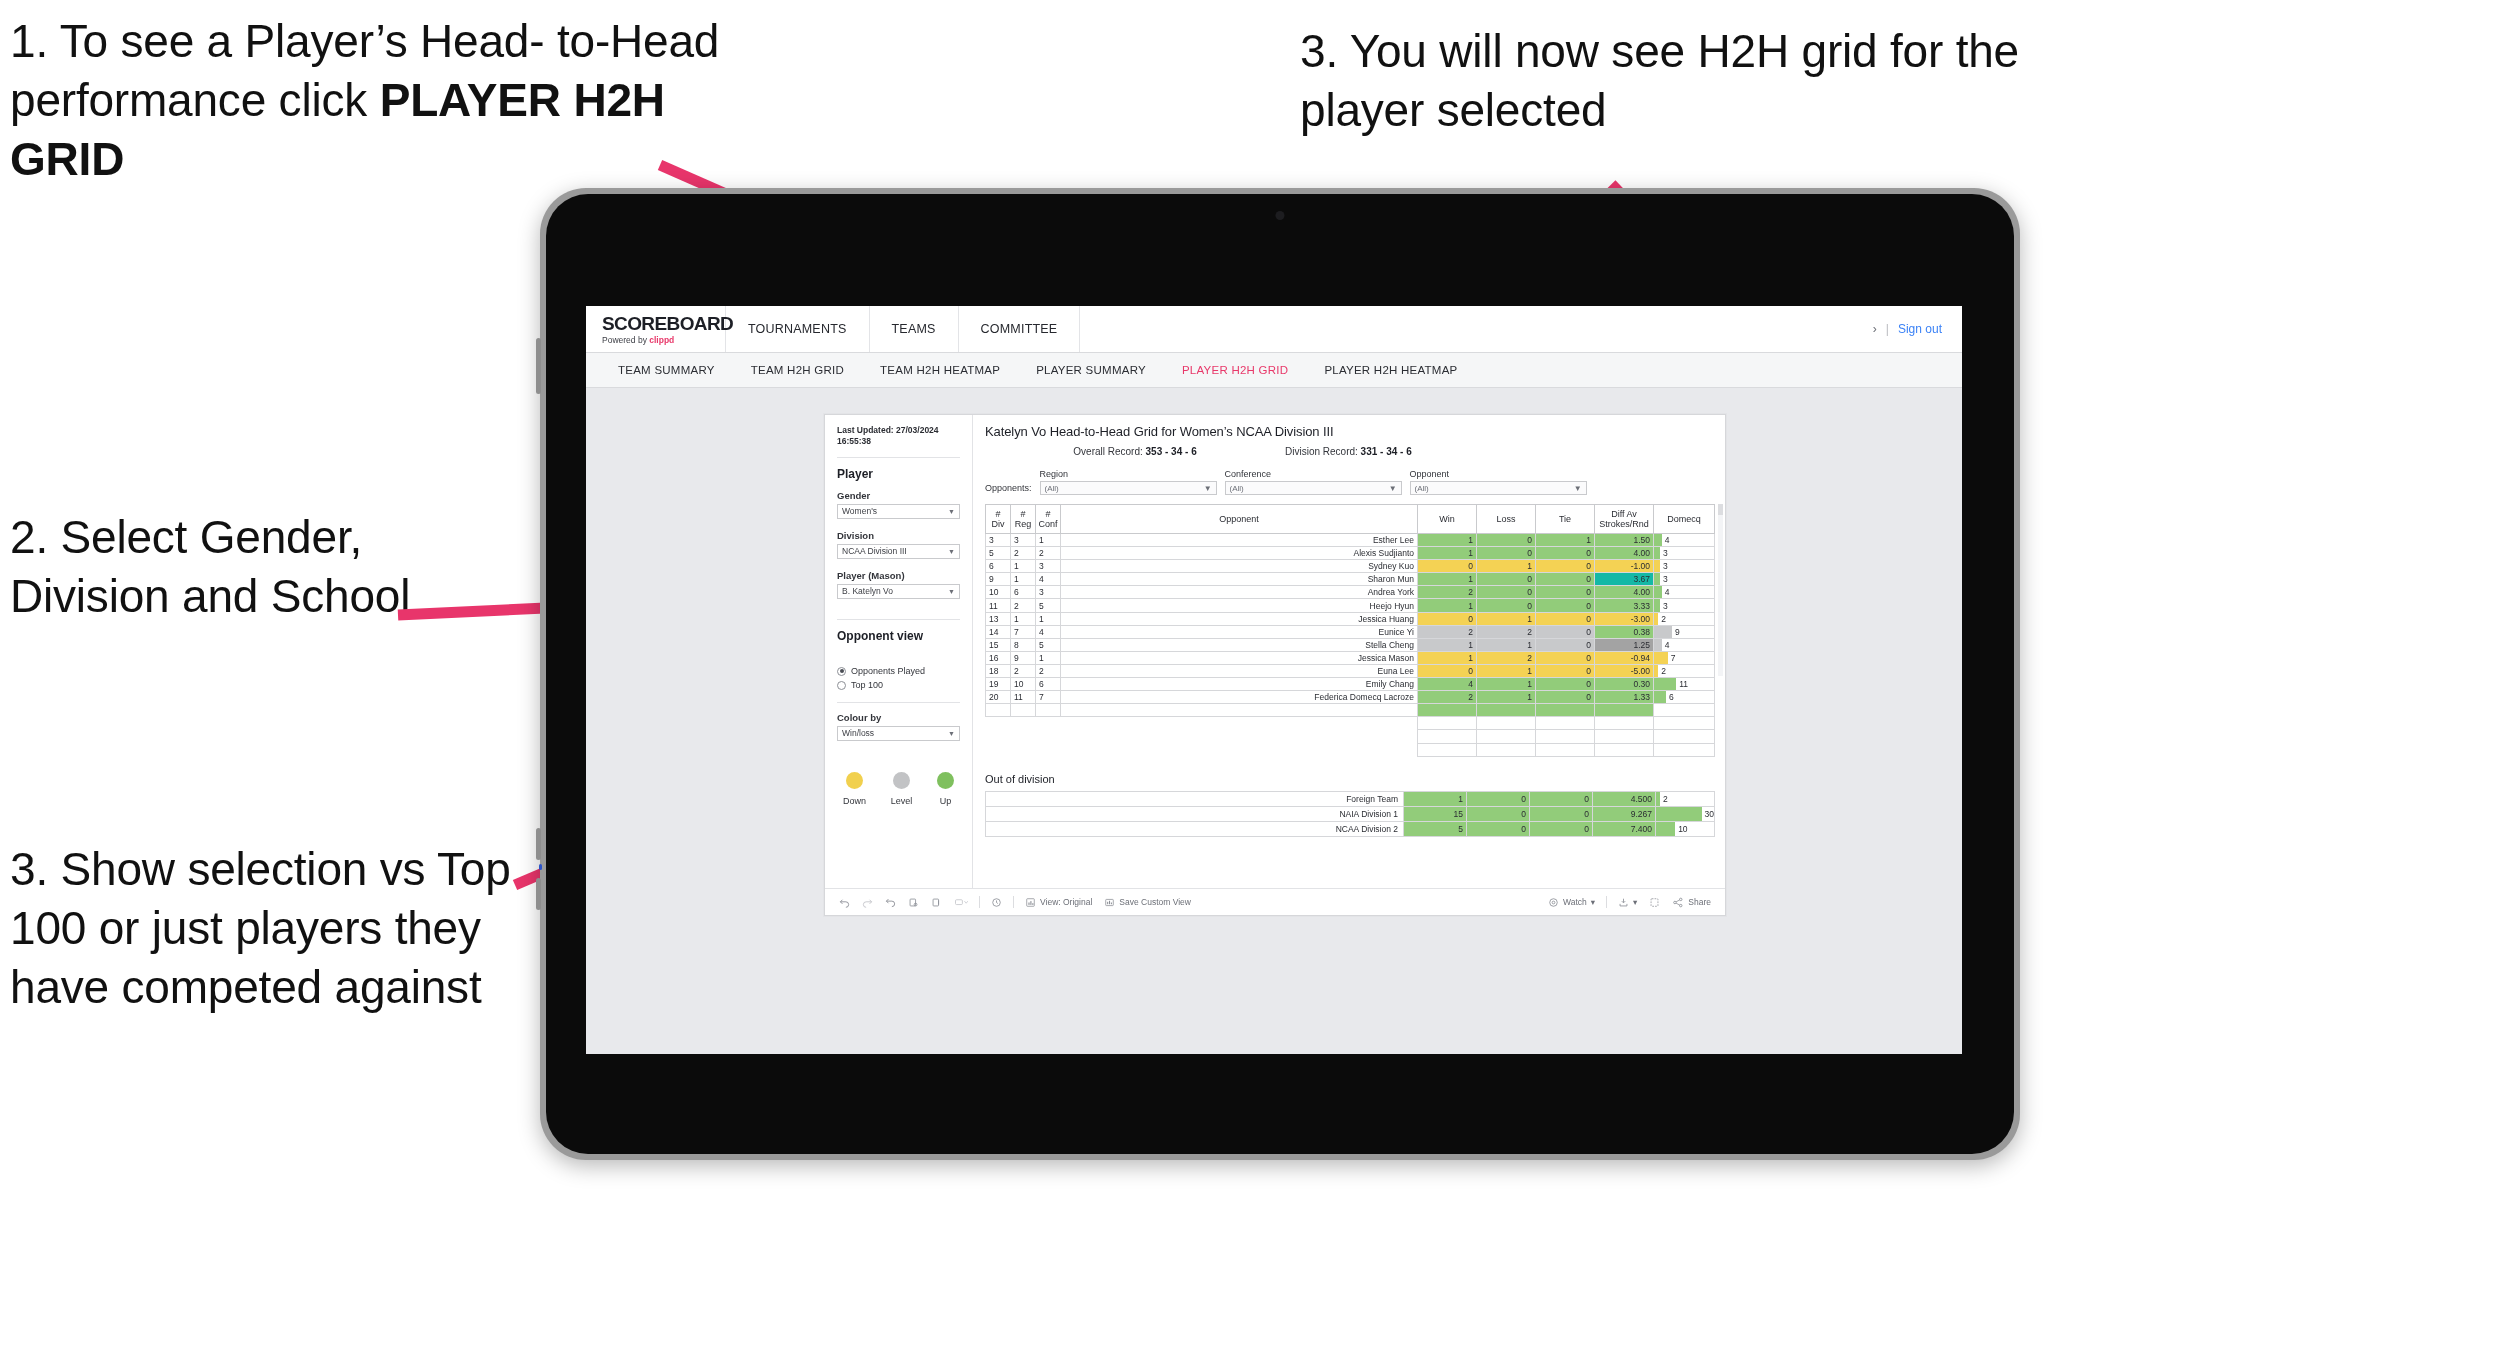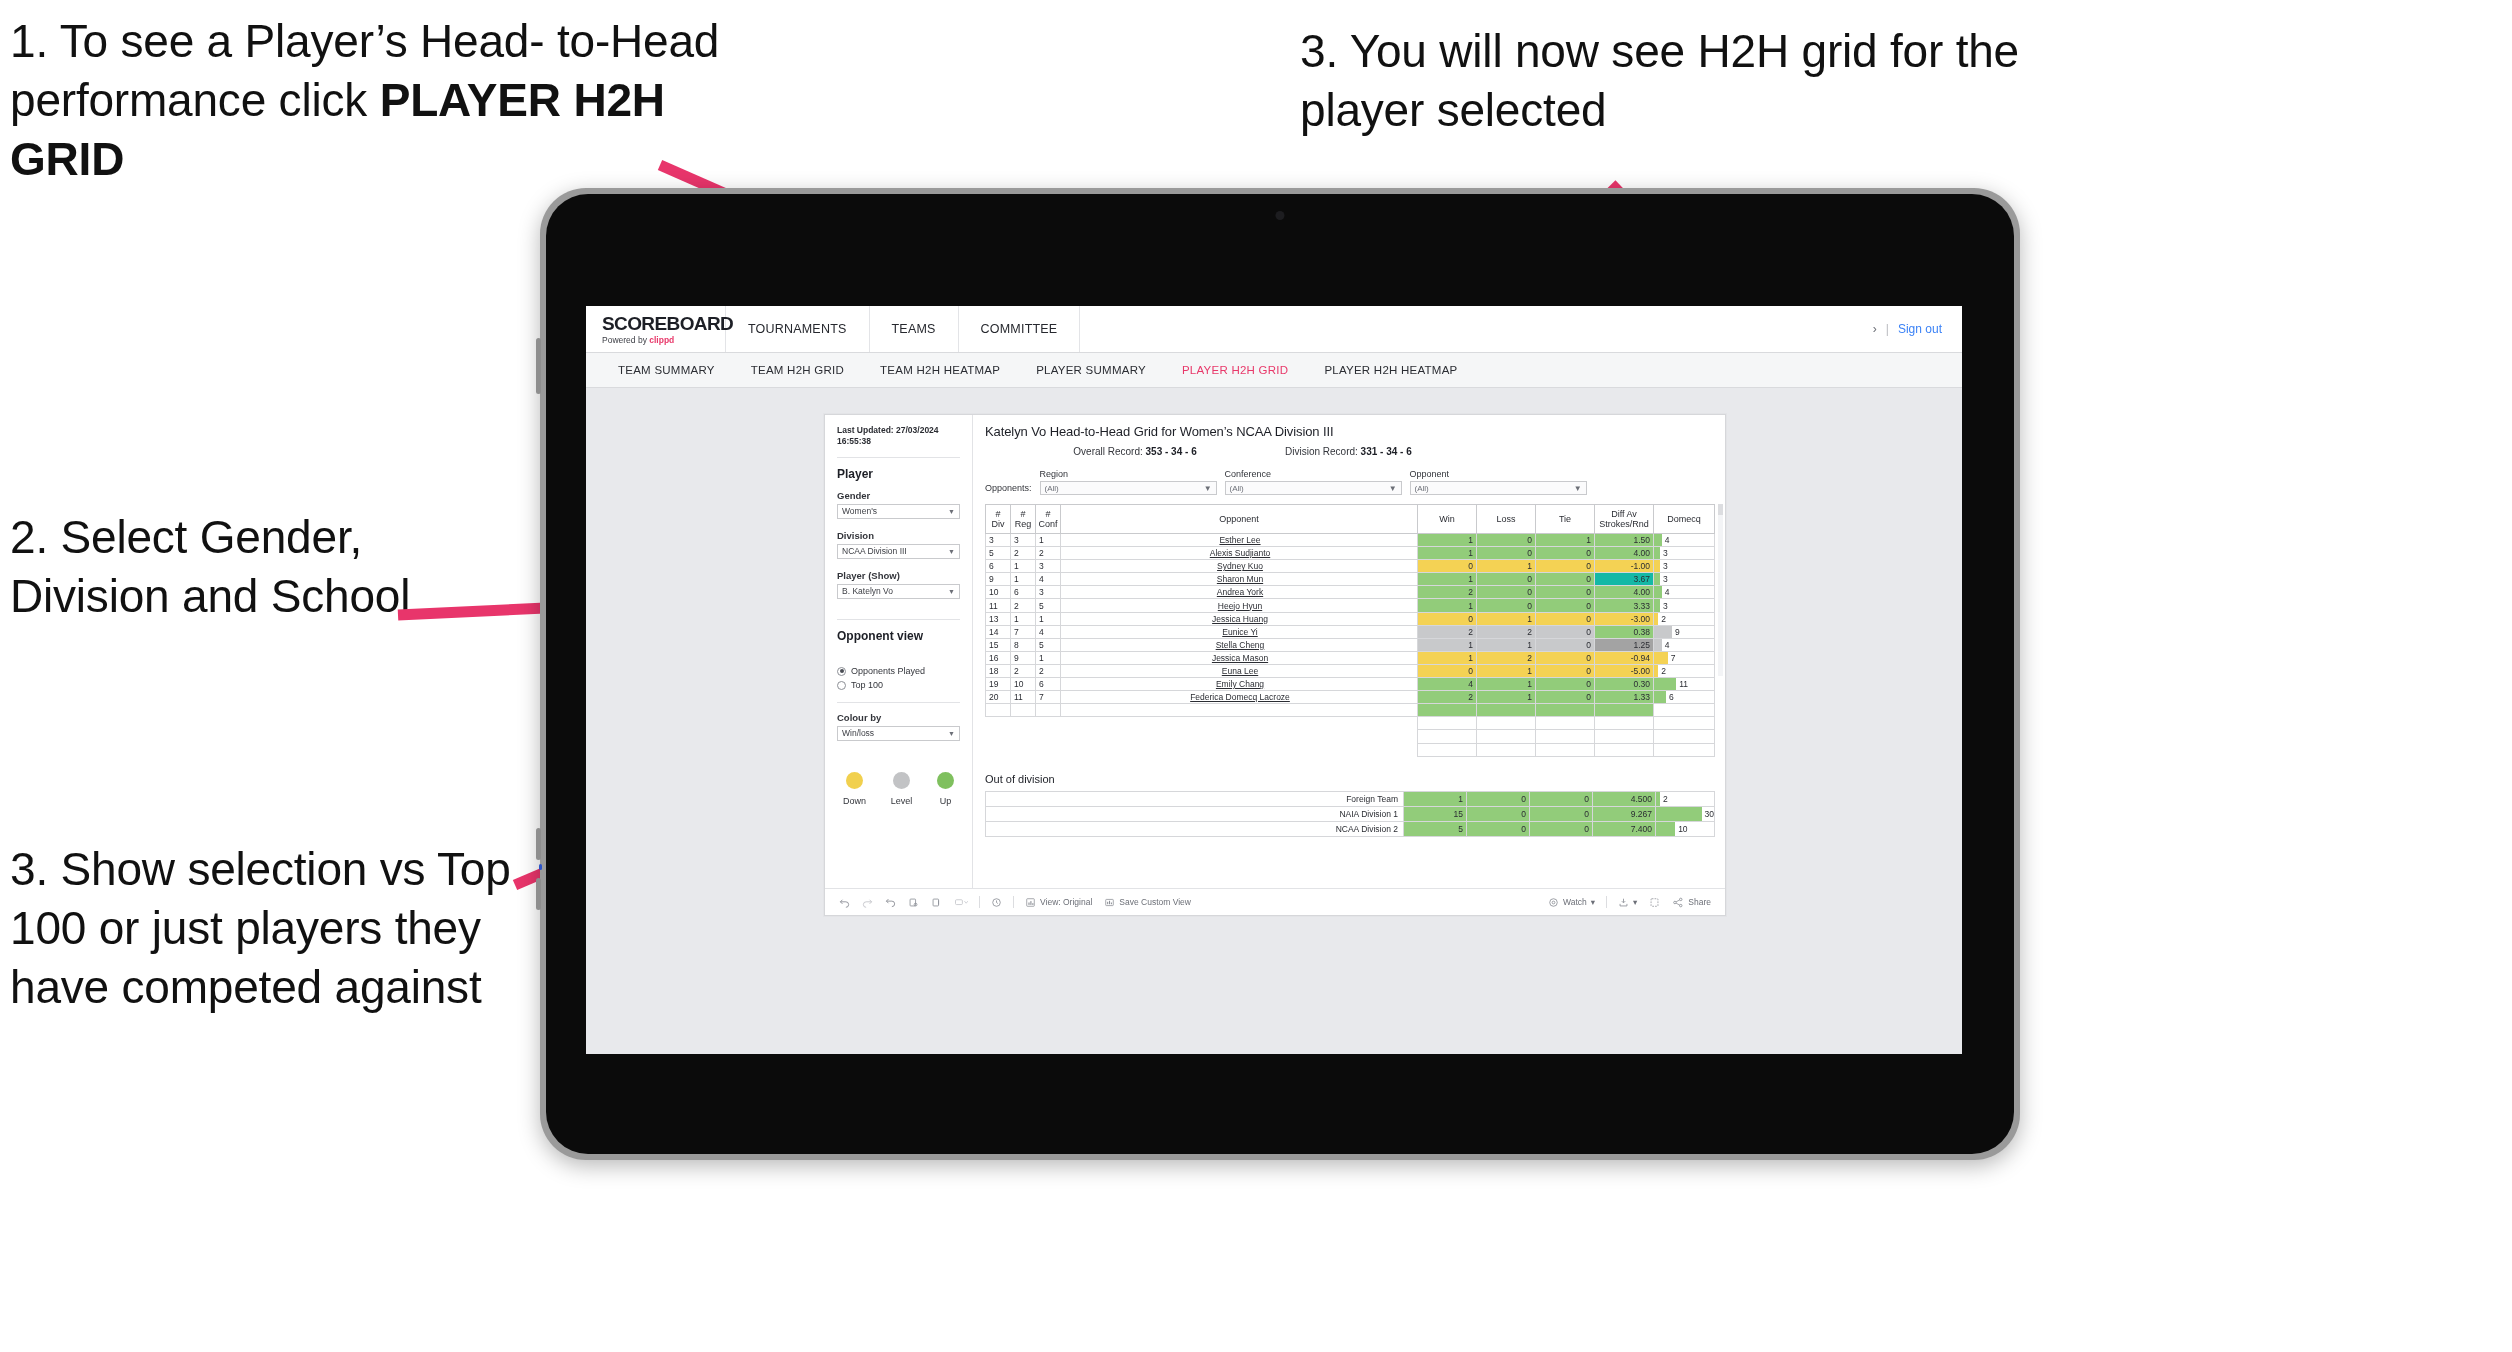--- a/index.html
+++ b/index.html
@@ -151,21 +151,21 @@
 
   
   table{border-collapse:collapse;width:100%;font-size:8.5px;color:#2b2d33;table-layout:fixed;}
   #grid-wrap{margin-top:9px;position:relative;}
   #grid thead th{
     border:1px solid #c9cacd;font-weight:400;color:#2b2d33;
     height:26px;vertical-align:middle;font-size:9px;line-height:1.15;background:#fff;
   }
   #grid tbody td{border:1px solid #d6d7da;height:12.1px;padding:0 3px;}
   .c-num{text-align:left;width:22px;}
-  .c-opp{text-align:center;width:auto;padding-left:5px !important;text-decoration:underline;}
+  .c-opp{text-align:right;width:auto;padding-left:5px !important;}
   .c-val{text-align:right;width:56px;}
   .c-rnd{width:58px;padding:0 !important;position:relative;}
   .rnd-bar{height:100%;display:flex;align-items:center;}
   .rnd-fill{height:100%;}
   .rnd-txt{padding-left:3px;font-size:8.5px;}
   .blank-row td{border-left:1px solid #d6d7da;border-right:1px solid #d6d7da;border-top:none;border-bottom:none;height:13px;}
   .fade-row td{color:#bfc1c6;}
 
   .ood-h{font-size:11px;color:#1d1f26;margin:16px 0 6px 0;}
   #ood td{border:1px solid #d6d7da;height:14px;padding:0 3px;}
@@ -277,21 +277,21 @@
 
             <div class="fld">
               <div class="fld-lbl">Division</div>
               <div class="sel">
                 <span>NCAA Division III</span>
                 <span class="caret">▼</span>
               </div>
             </div>
 
             <div class="fld">
-              <div class="fld-lbl">Player (Show)</div>
+              <div class="fld-lbl">Player (Mason)</div>
               <div class="sel">
                 <span>B. Katelyn Vo</span>
                 <span class="caret">▼</span>
               </div>
             </div>
 
             <div class="hr"></div>
             <div class="side-h" style="margin-bottom:19px">Opponent view</div>
             <div class="radio-row">
               <span class="radio on"></span>

